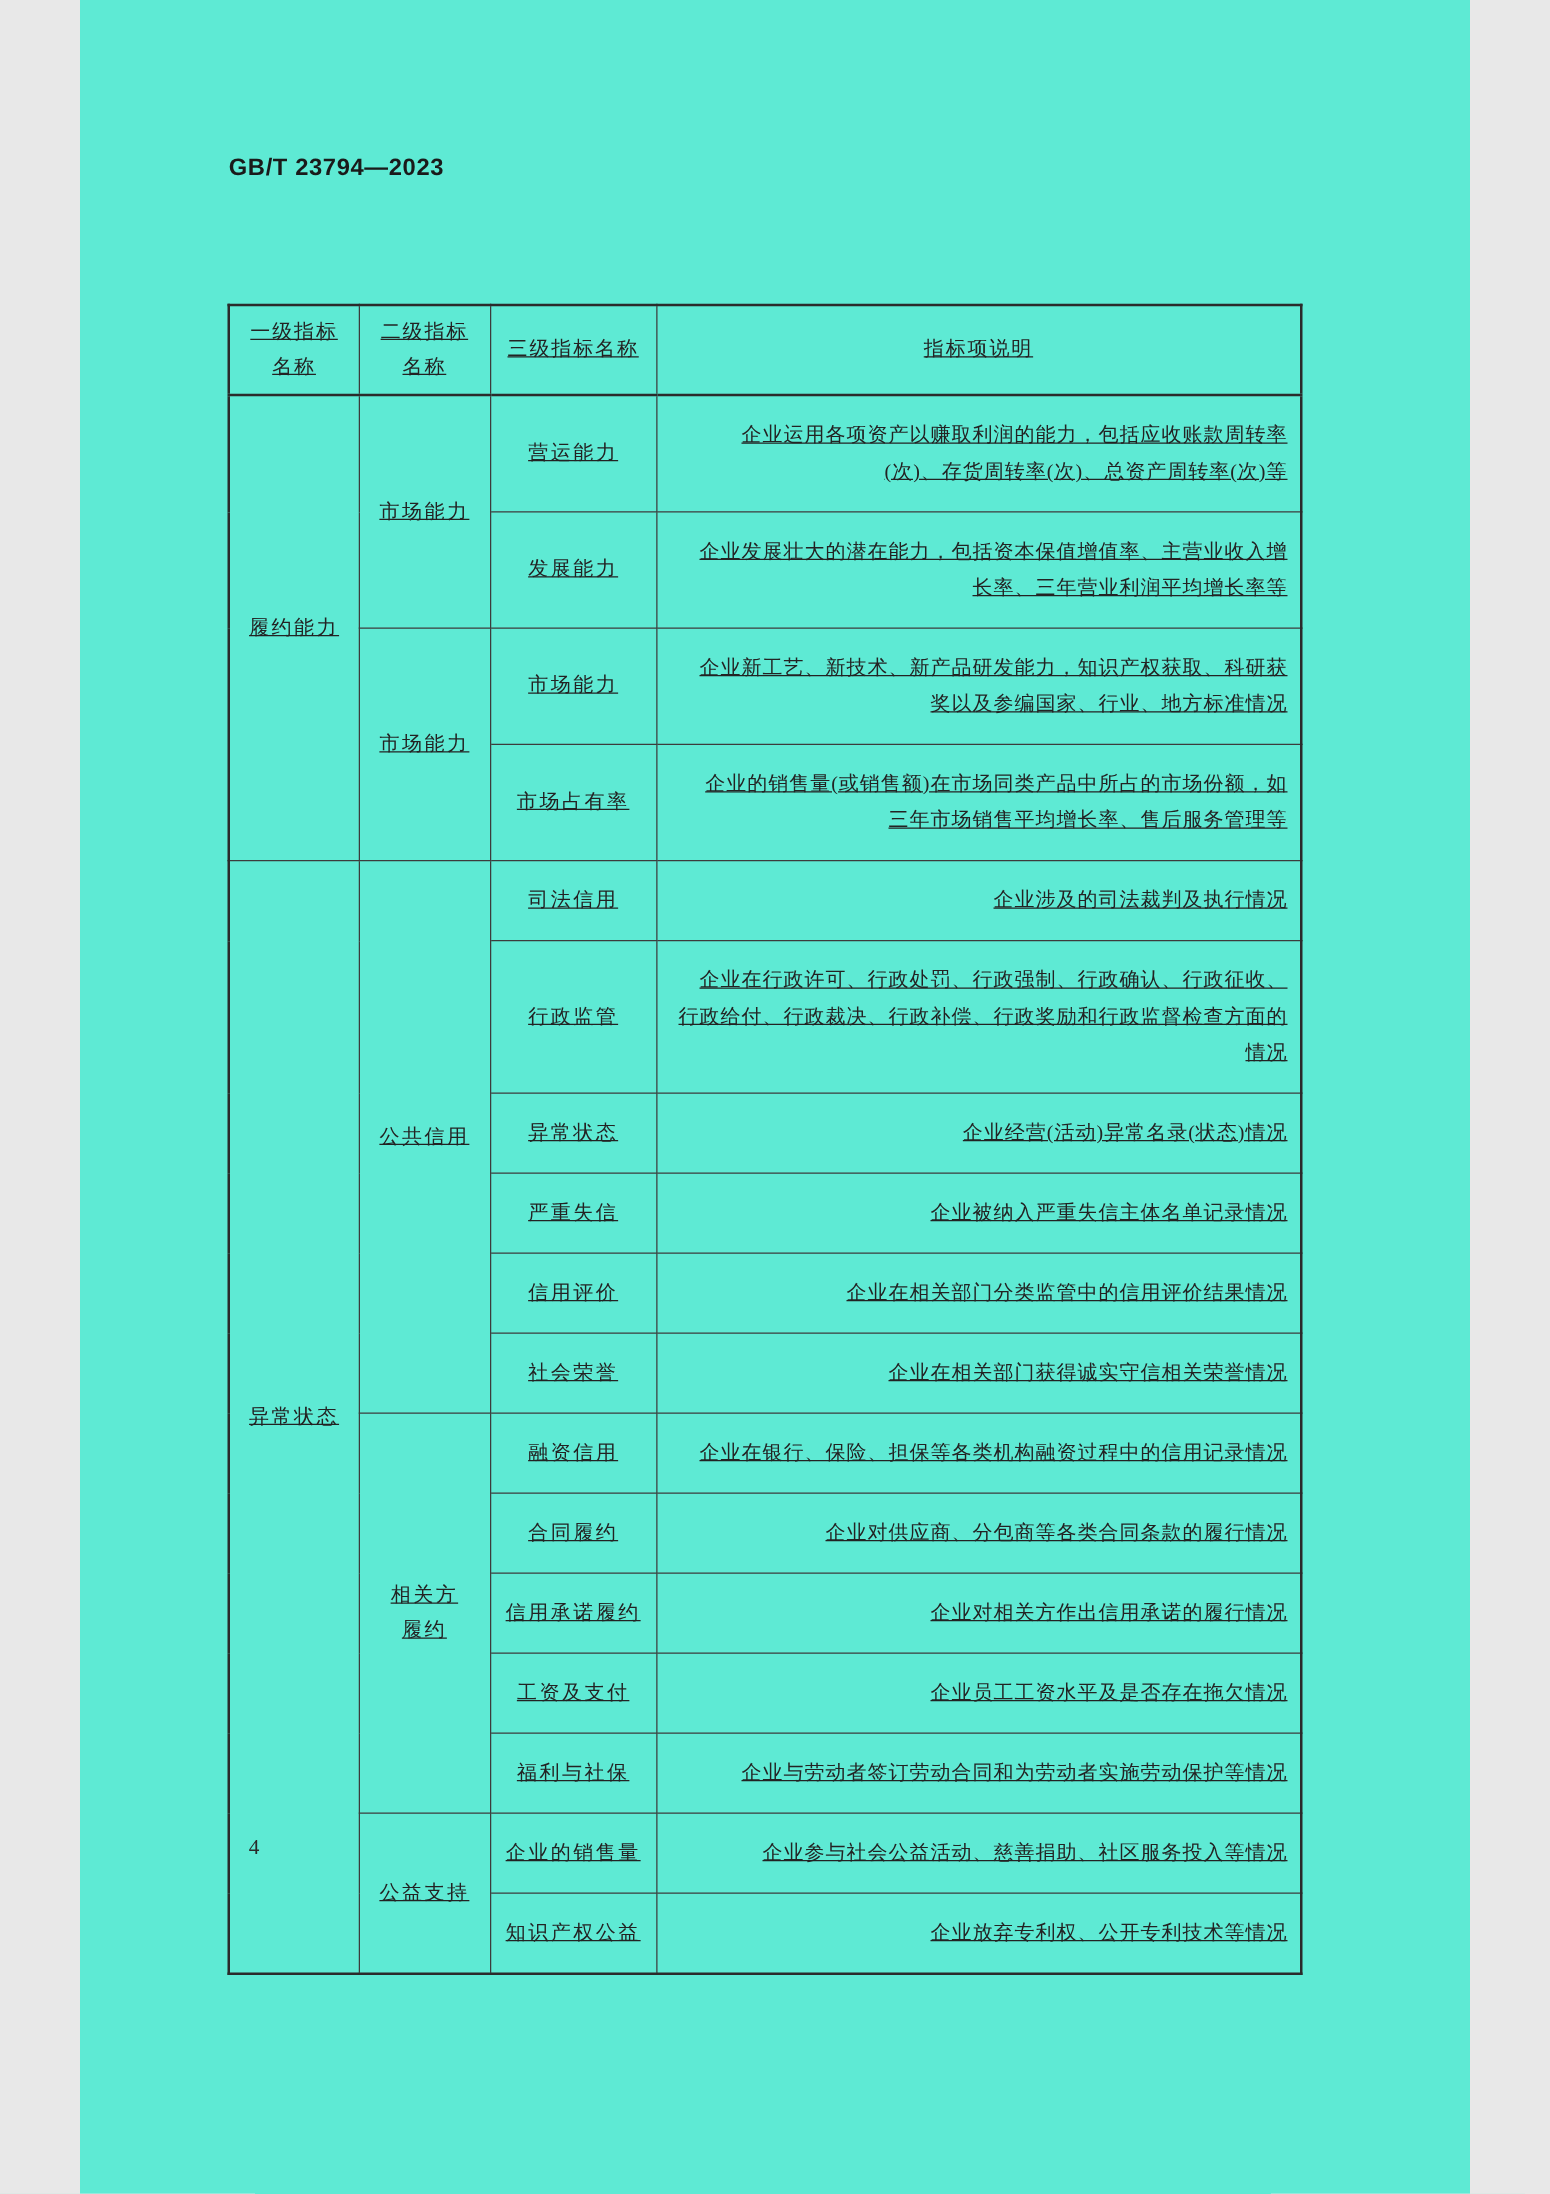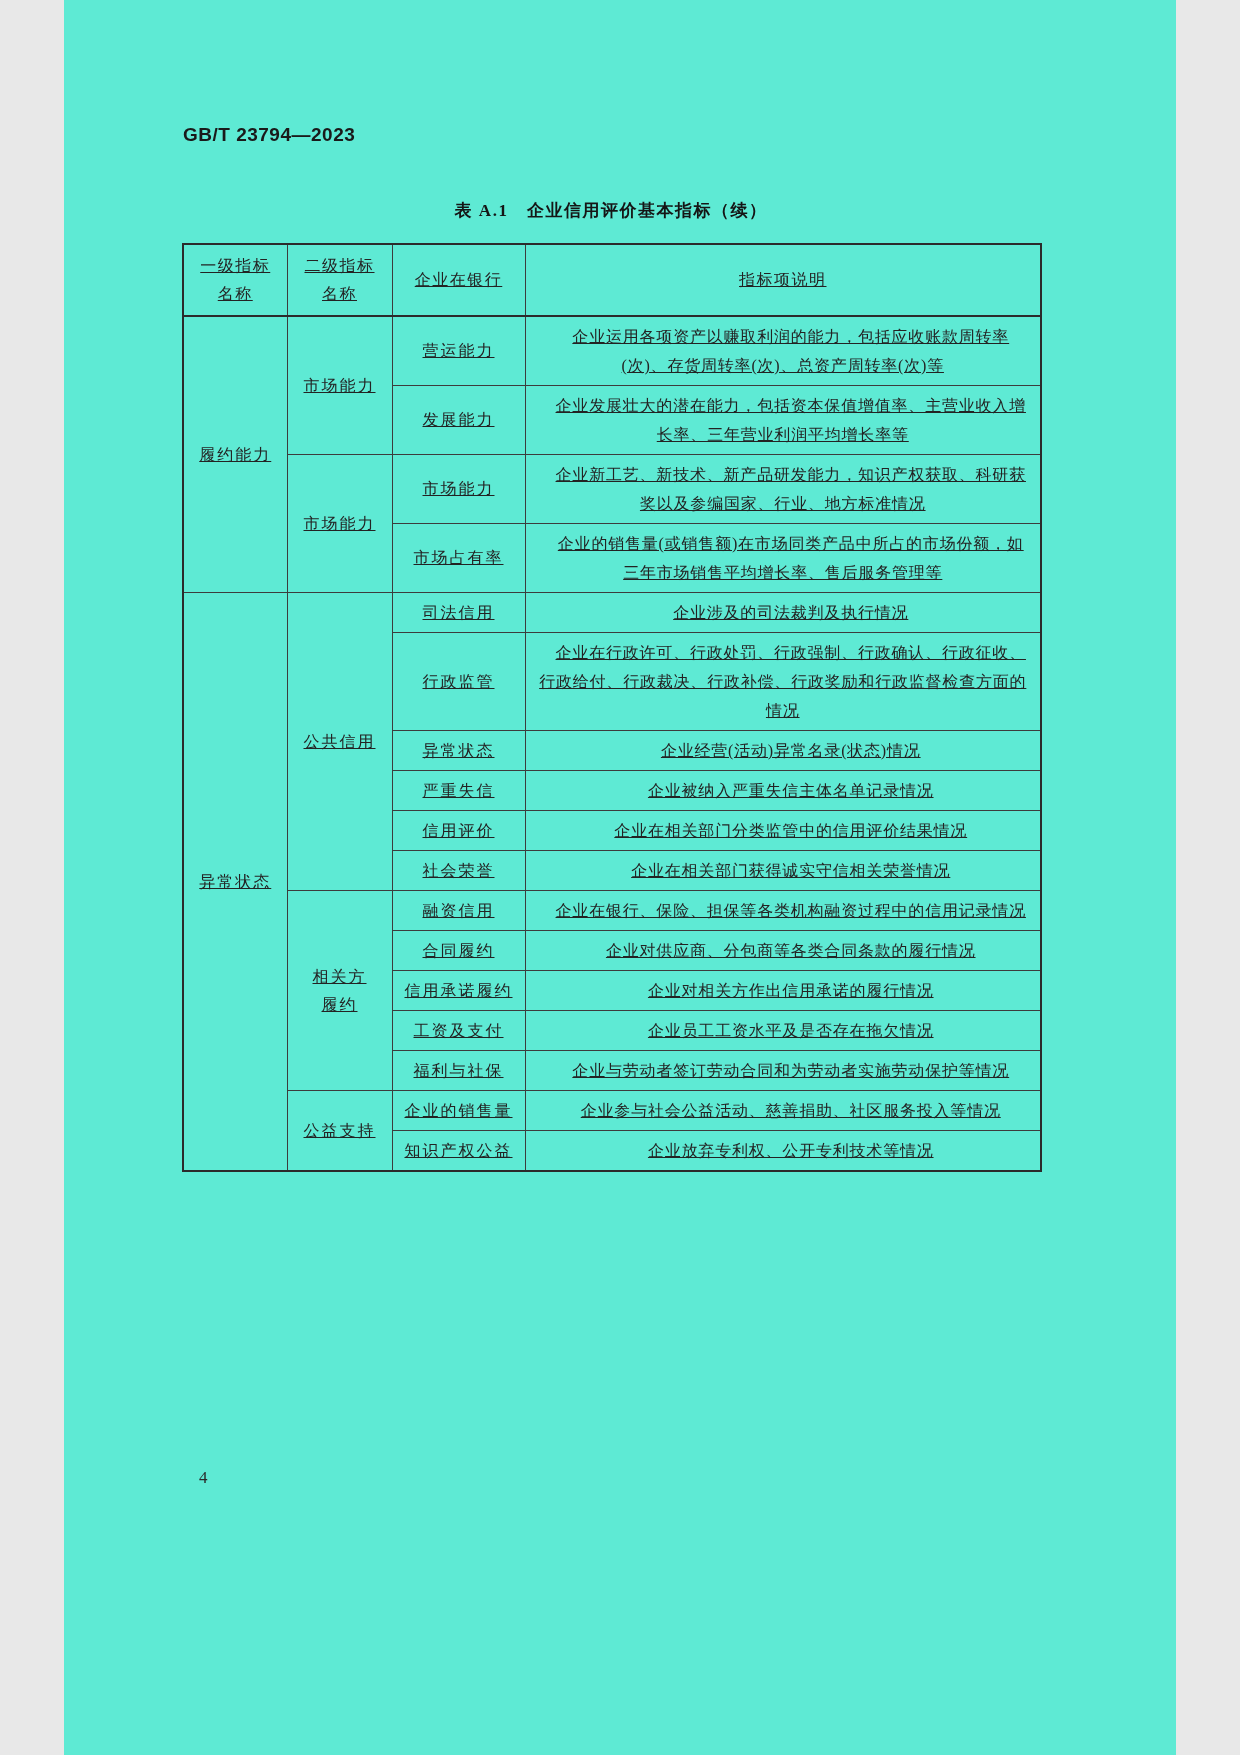--- a/index.html
+++ b/index.html
@@ -42,54 +42,53 @@
     border-bottom:2px solid #2b2b2b;
   }
   td.lv{
     text-align:center;
     letter-spacing:2px;
     white-space:pre-line;
     line-height:28px;
     padding:4px 2px;
   }
   td.desc{
-    text-align:center;
-    padding:5px 10px;
+    text-align:right;
+    padding:17px 10px;
     line-height:29px;
     letter-spacing:0.8px;
   }
   td.desc p{margin:0;text-indent:1em;}
   .page-number{
     position:absolute;left:135px;top:1468px;
     font-size:17px;color:#2a2a2a;
   }
 </style>
 </head>
 <body>
 
 <div class="page">
 
   <div class="doc-code">GB/T 23794—2023</div>
 
-  <div class="table-title">表 A.1　企业信用评价基本指标（续）</div>
 
   <table class="indicator-table">
     <colgroup>
       <col style="width:104px">
         <col style="width:105px">
         <col style="width:133px">
         <col style="width:516px">
     </colgroup>
     <thead>
       <tr>
         <th>一级指标
 名称</th>
         <th>二级指标
 名称</th>
-        <th>企业在银行</th>
+        <th>三级指标名称</th>
         <th>指标项说明</th>
       </tr>
     </thead>
     <tbody>
       <tr>
         <td class="lv" rowspan="4">履约能力</td>
         <td class="lv" rowspan="2">市场能力</td>
         <td class="lv">营运能力</td>
         <td class="desc">
             <p>企业运用各项资产以赚取利润的能力，包括应收账款周转率(次)、存货周转率(次)、总资产周转率(次)等</p>

